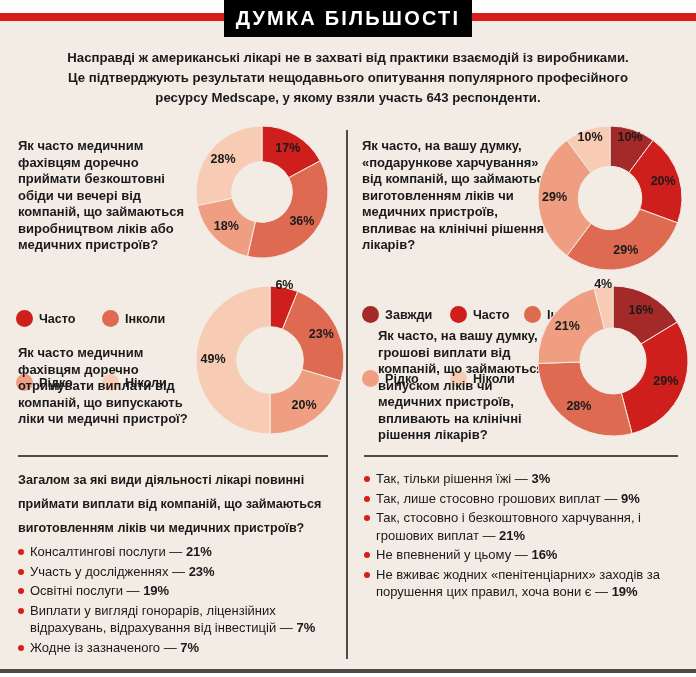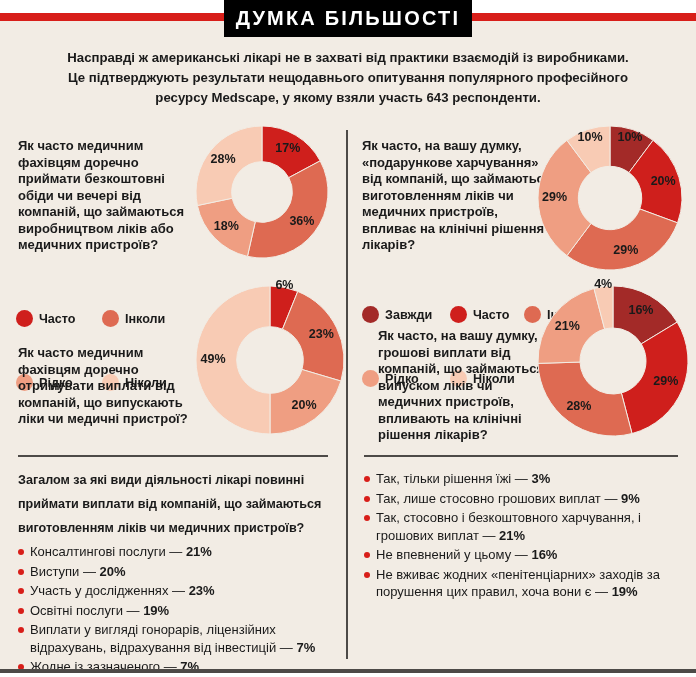--- a/index.html
+++ b/index.html
@@ -247,21 +247,20 @@
         <div class="donut-hole-label" style="font-size: 12.5px; left: 18.9077px; top: 112.681px; width: 44px;">28%</div>
         <div class="donut-hole-label" style="font-size: 12.5px; left: 7.31942px; top: 32.9077px; width: 44px;">21%</div>
         <div class="donut-hole-label" style="font-size: 12.5px; left: 43.2174px; top: -8.87194px; width: 44px;">4%</div>
       </div>
   </div>
 
   <div class="list-block" style="left:18px;top:468px;width:310px;">
     <div class="list-title">Загалом за які види діяльності лікарі повинні приймати виплати від компаній, що займаються виготовленням ліків чи медичних пристроїв?</div>
     <div id="list-left">
         <div class="bullet-line"><span class="dot"></span><span class="bullet-text">Консалтингові послуги — </span><b>21%</b></div>
-        <div class="bullet-line"><span class="dot"></span><span class="bullet-text">Виступи — </span><b>20%</b></div>
         <div class="bullet-line"><span class="dot"></span><span class="bullet-text">Участь у дослідженнях — </span><b>23%</b></div>
         <div class="bullet-line"><span class="dot"></span><span class="bullet-text">Освітні послуги — </span><b>19%</b></div>
         <div class="bullet-line"><span class="dot"></span><span class="bullet-text">Виплати у вигляді гонорарів, ліцензійних відрахувань, відрахування від інвестицій — </span><b>7%</b></div>
         <div class="bullet-line"><span class="dot"></span><span class="bullet-text">Жодне із зазначеного — </span><b>7%</b></div>
       </div>
   </div>
 
   <div class="list-block" style="left:364px;top:468px;width:314px;">
     <div id="list-right">
         <div class="bullet-line"><span class="dot"></span><span class="bullet-text">Так, тільки рішення їжі — </span><b>3%</b></div>

